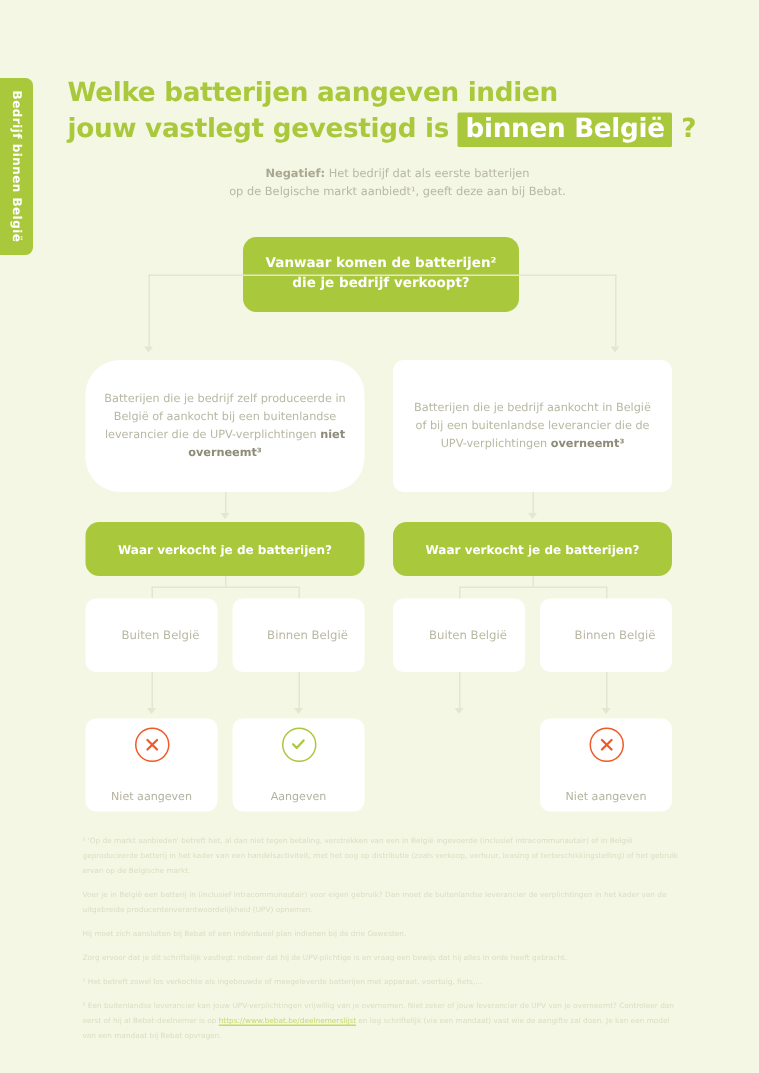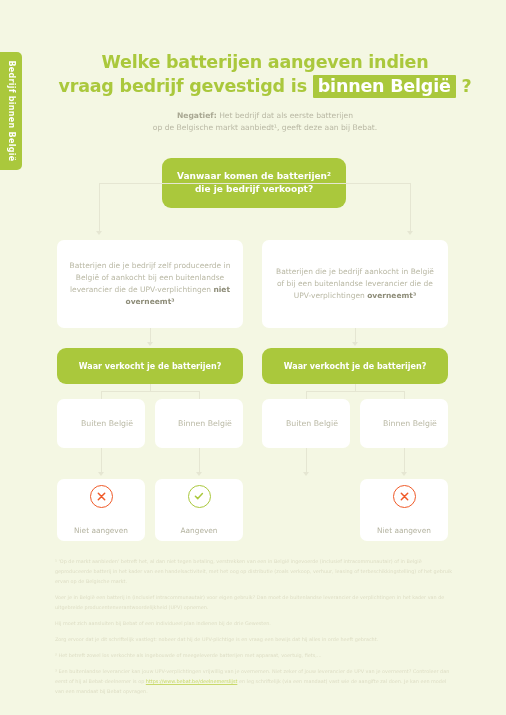--- a/index.html
+++ b/index.html
@@ -26,21 +26,20 @@
     white-space:nowrap;
     color:#ffffff;
     font-size:8px;
     font-weight:bold;
     letter-spacing:.3px;
   }
 
   
   .heading{
     position:absolute;left:45px;top:50px;width:440px;
-    text-align:center;
     color:#aac83c;
     font-size:17.5px;
     font-weight:bold;
     line-height:1.38;
     letter-spacing:-.2px;
   }
   .hl{
     background:#aac83c;color:#ffffff;
     padding:1px 5px 2px 5px;
     border-radius:1px;
@@ -73,21 +72,21 @@
     color:#b9b8a4;
     display:flex;align-items:center;justify-content:center;
     text-align:center;
     box-sizing:border-box;
     padding-left:12px;
   }
   .wbox b{color:#8d8c78;font-weight:bold;}
 
   #q-root{left:162px;top:158px;width:184px;height:50px;font-size:9px;line-height:1.5;padding:0 10px;}
 
-  #src-left{left:57px;top:240px;width:186px;height:88px;font-size:7.5px;line-height:1.62;padding:0 11px;}
+  #src-left{left:57px;top:240px;width:186px;height:88px;font-size:7.5px;line-height:1.62;padding:0 11px;border-radius:23px;}
   #src-right{left:262px;top:240px;width:186px;height:88px;font-size:7.5px;line-height:1.62;padding:0 11px;}
 
   #where-left{left:57px;top:348px;width:186px;height:36px;font-size:8px;}
   #where-right{left:262px;top:348px;width:186px;height:36px;font-size:8px;}
 
   .loc{top:399px;width:88px;height:49px;font-size:7.8px;}
   #loc-1{left:57px;}
   #loc-2{left:155px;}
   #loc-3{left:262px;}
   #loc-4{left:360px;}
@@ -144,21 +143,21 @@
 <body>
 
 <div class="page">
 
   <div class="side-tab">
     <span class="side-tab-label">Bedrijf binnen België</span>
   </div>
 
   <div class="heading">
     <span>Welke batterijen aangeven indien</span><br>
-    <span>vraag bedrijf gevestigd is</span>
+    <span>jouw vastlegt gevestigd is</span>
     <span class="hl">binnen België</span>
     <span>?</span>
   </div>
 
   <div class="principle">
     <b>Negatief:</b><span> Het bedrijf dat als eerste batterijen</span><br>
     <span>op de Belgische markt aanbiedt¹, geeft deze aan bij Bebat.</span>
   </div>
 
   <div class="ln vl" style="left:99px;top:130px;height:1px;width:0;"></div>

